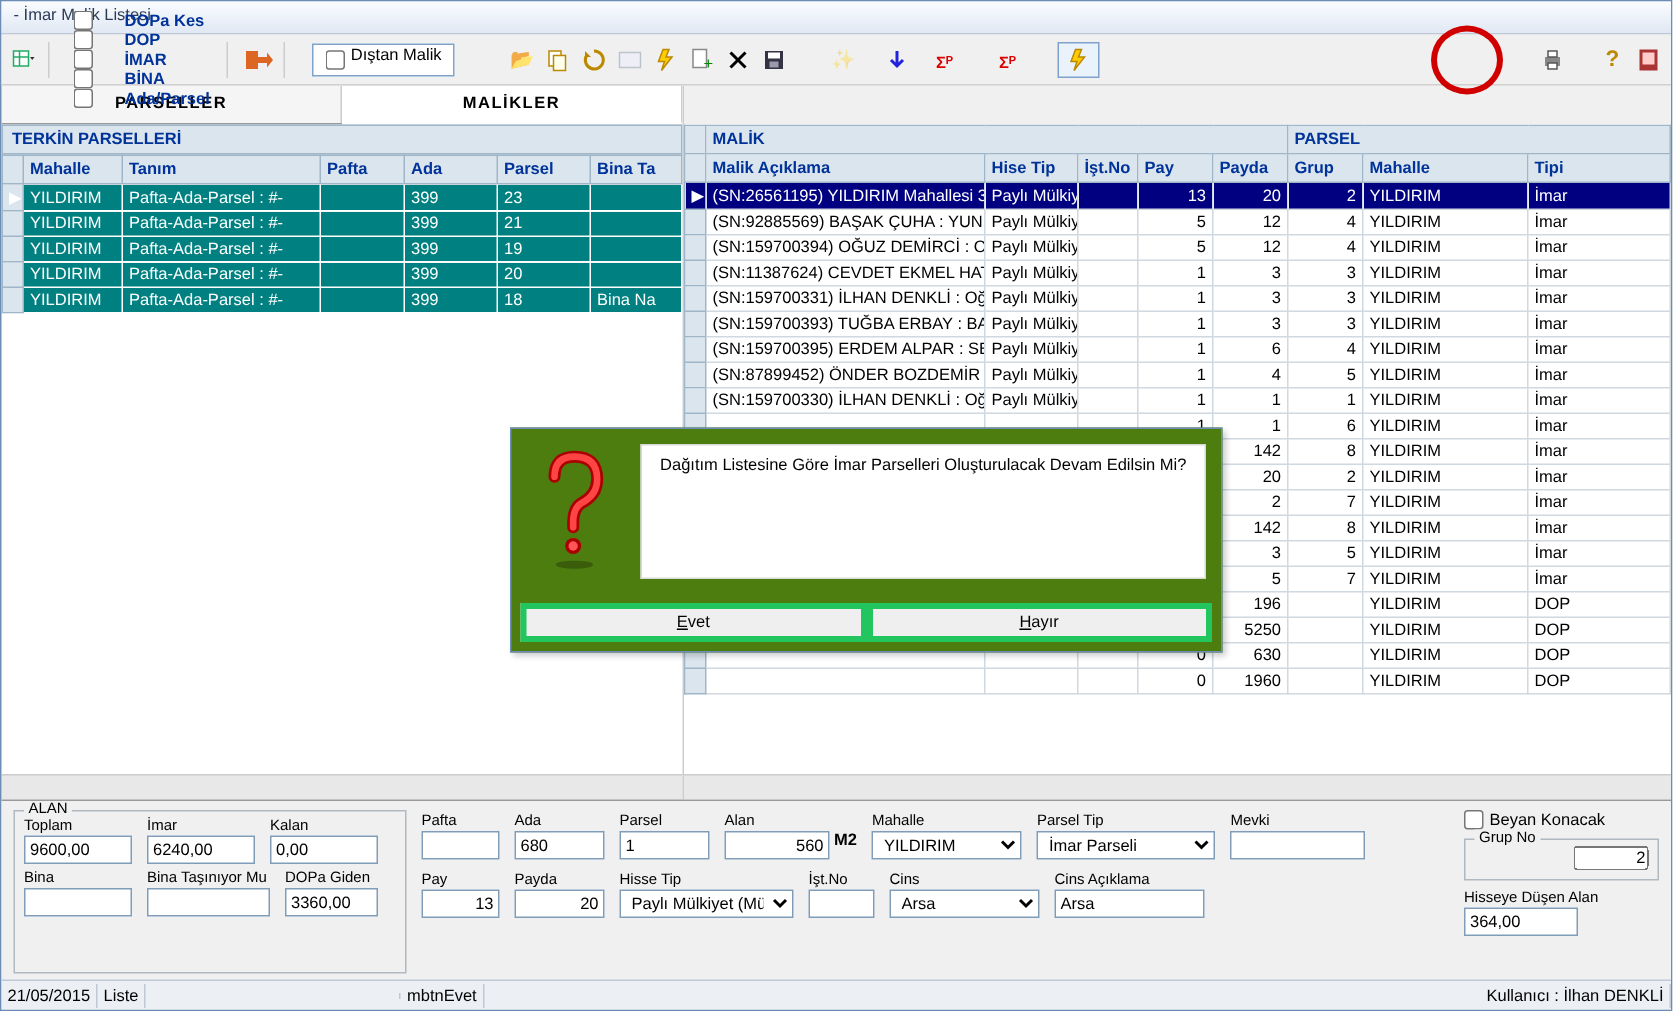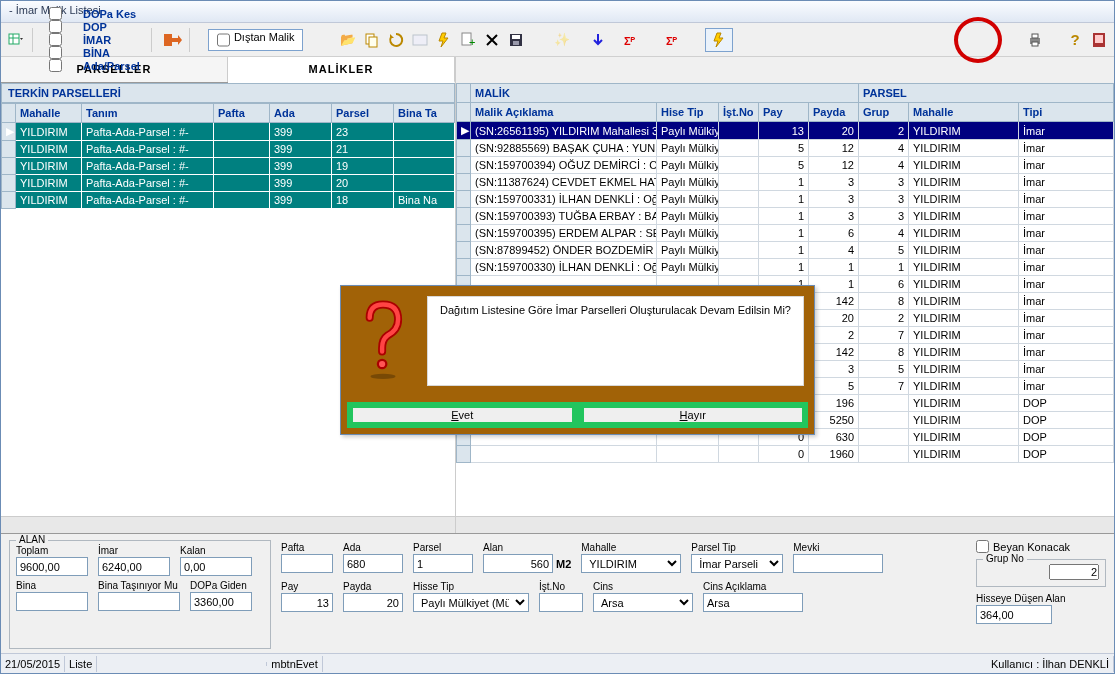--- a/index.html
+++ b/index.html
@@ -37,27 +37,27 @@
 .bottom-panel { height: 120px; border-top: 1px solid #999; display: flex; padding: 6px 8px 4px 8px; gap: 10px; background: #f0f0f0; }
 .fieldset { border: 1px solid #b0b8c0; padding: 4px 6px 6px 6px; position: relative; }
 .fieldset > .legend { position: absolute; top: -7px; left: 6px; background: #f0f0f0; padding: 0 3px; font-size: 10px; }
 .fgrid { display: flex; flex-wrap: wrap; gap: 4px 10px; }
 .fitem { display: flex; flex-direction: column; }
 .fitem label { font-size: 10px; margin-bottom: 1px; }
 .fitem input, .fitem select { height: 19px; border: 1px solid #7f9db9; padding: 1px 3px; background: #fff; }
 .statusbar { height: 20px; background: #eceff4; border-top: 1px solid #c0c8d8; display: flex; align-items: center; font-size: 10px; }
 .statusbar .cell { padding: 2px 4px; border-right: 1px solid #c0c8d8; }
 .statusbar .filler { flex: 1; }
-.dialog { position: absolute; left: 340px; top: 285px; width: 475px; background: #a16207; border: 1px solid #6b8cb5; z-index: 100; box-shadow: 2px 2px 4px rgba(0,0,0,0.2); }
+.dialog { position: absolute; left: 340px; top: 285px; width: 475px; background: #4d7c0f; border: 1px solid #6b8cb5; z-index: 100; box-shadow: 2px 2px 4px rgba(0,0,0,0.2); }
 .dialog-body { display: flex; padding: 10px; gap: 12px; min-height: 110px; }
 .qmark { width: 64px; height: 88px; display: flex; align-items: center; justify-content: center; }
 .qmark svg { width: 48px; height: 80px; }
 .dlg-text { flex: 1; border: 1px solid #d8d8d8; background: #fff; padding: 6px 8px; text-align: center; line-height: 1.4; }
 .dialog-btns { display: flex; border-top: 0; padding: 6px; gap: 0; }
-.dialog-btns button { flex: 1; height: 26px; background: #efefef; border: 6px solid #22c55e; cursor: pointer; }
+.dialog-btns button { flex: 1; height: 26px; background: #efefef; border: 4px solid #22c55e; cursor: pointer; }
 .dialog-btns button u { text-decoration: underline; }
 svg.icon { width: 16px; height: 16px; }
 </style>
 </head>
 <body>
 
 <div class="window">
   <div class="titlebar">
     <span>- İmar Malik Listesi</span>
   </div>
@@ -574,32 +574,32 @@
         <div class="fitem">
             <label>Ada</label>
             <input style="width: 60px;" value="680">
           </div>
         <div class="fitem">
             <label>Parsel</label>
             <input style="width: 60px;" value="1">
           </div>
         <div class="fitem">
             <label>Alan</label>
-            <div style="display:flex;align-items:center;gap:3px">
+            <div style="display:flex;gap:3px">
               <input style="width: 70px; text-align: right;" value="560">
               <b>M2</b>
             </div>
           </div>
         <div class="fitem">
             <label>Mahalle</label>
             <select style="width:100px"><option>YILDIRIM</option></select>
           </div>
         <div class="fitem">
             <label>Parsel Tip</label>
-            <select style="width:92px"><option>İmar Parseli</option></select>
+            <select style="width:119px"><option>İmar Parseli</option></select>
           </div>
         <div class="fitem">
             <label>Mevki</label>
             <input style="width: 90px;" value="">
           </div>
       </div>
       <div class="fgrid">
         <div class="fitem">
             <label>Pay</label>
             <input style="width: 52px; text-align: right;" value="13">

